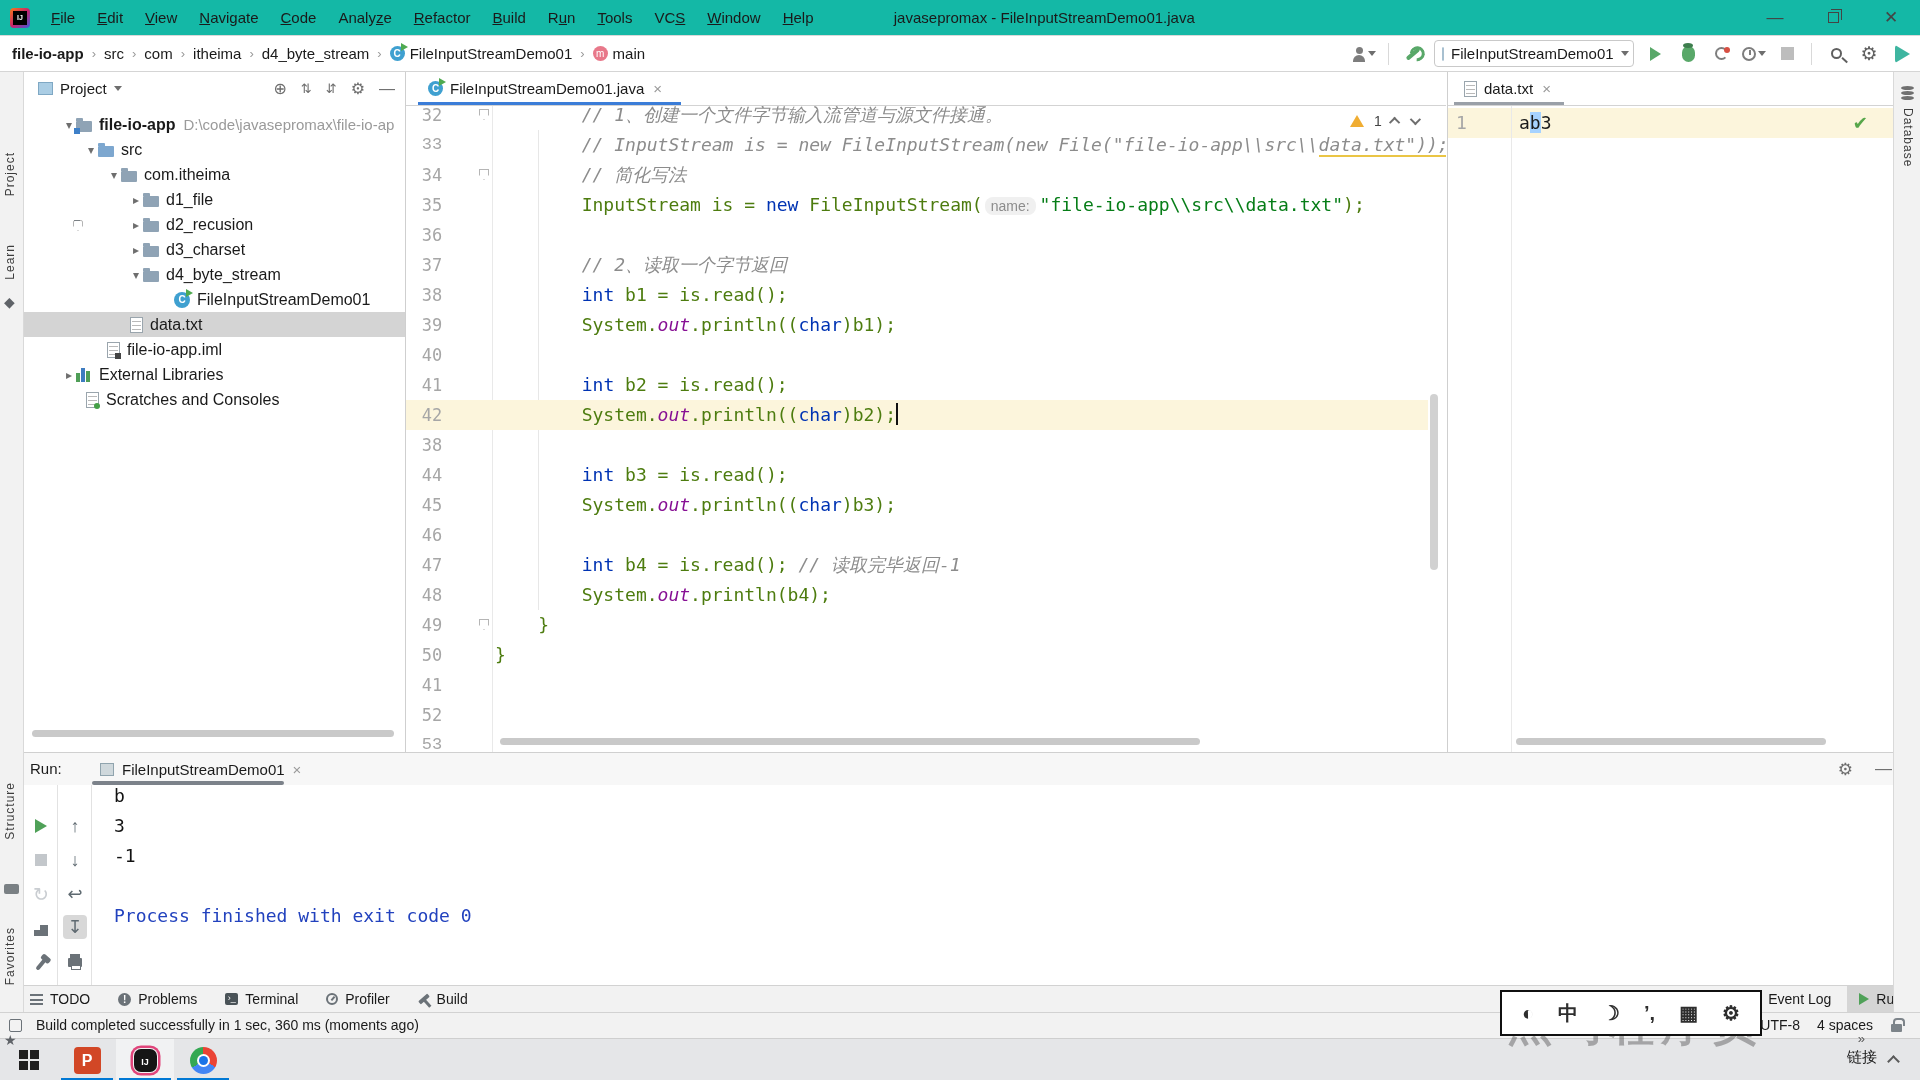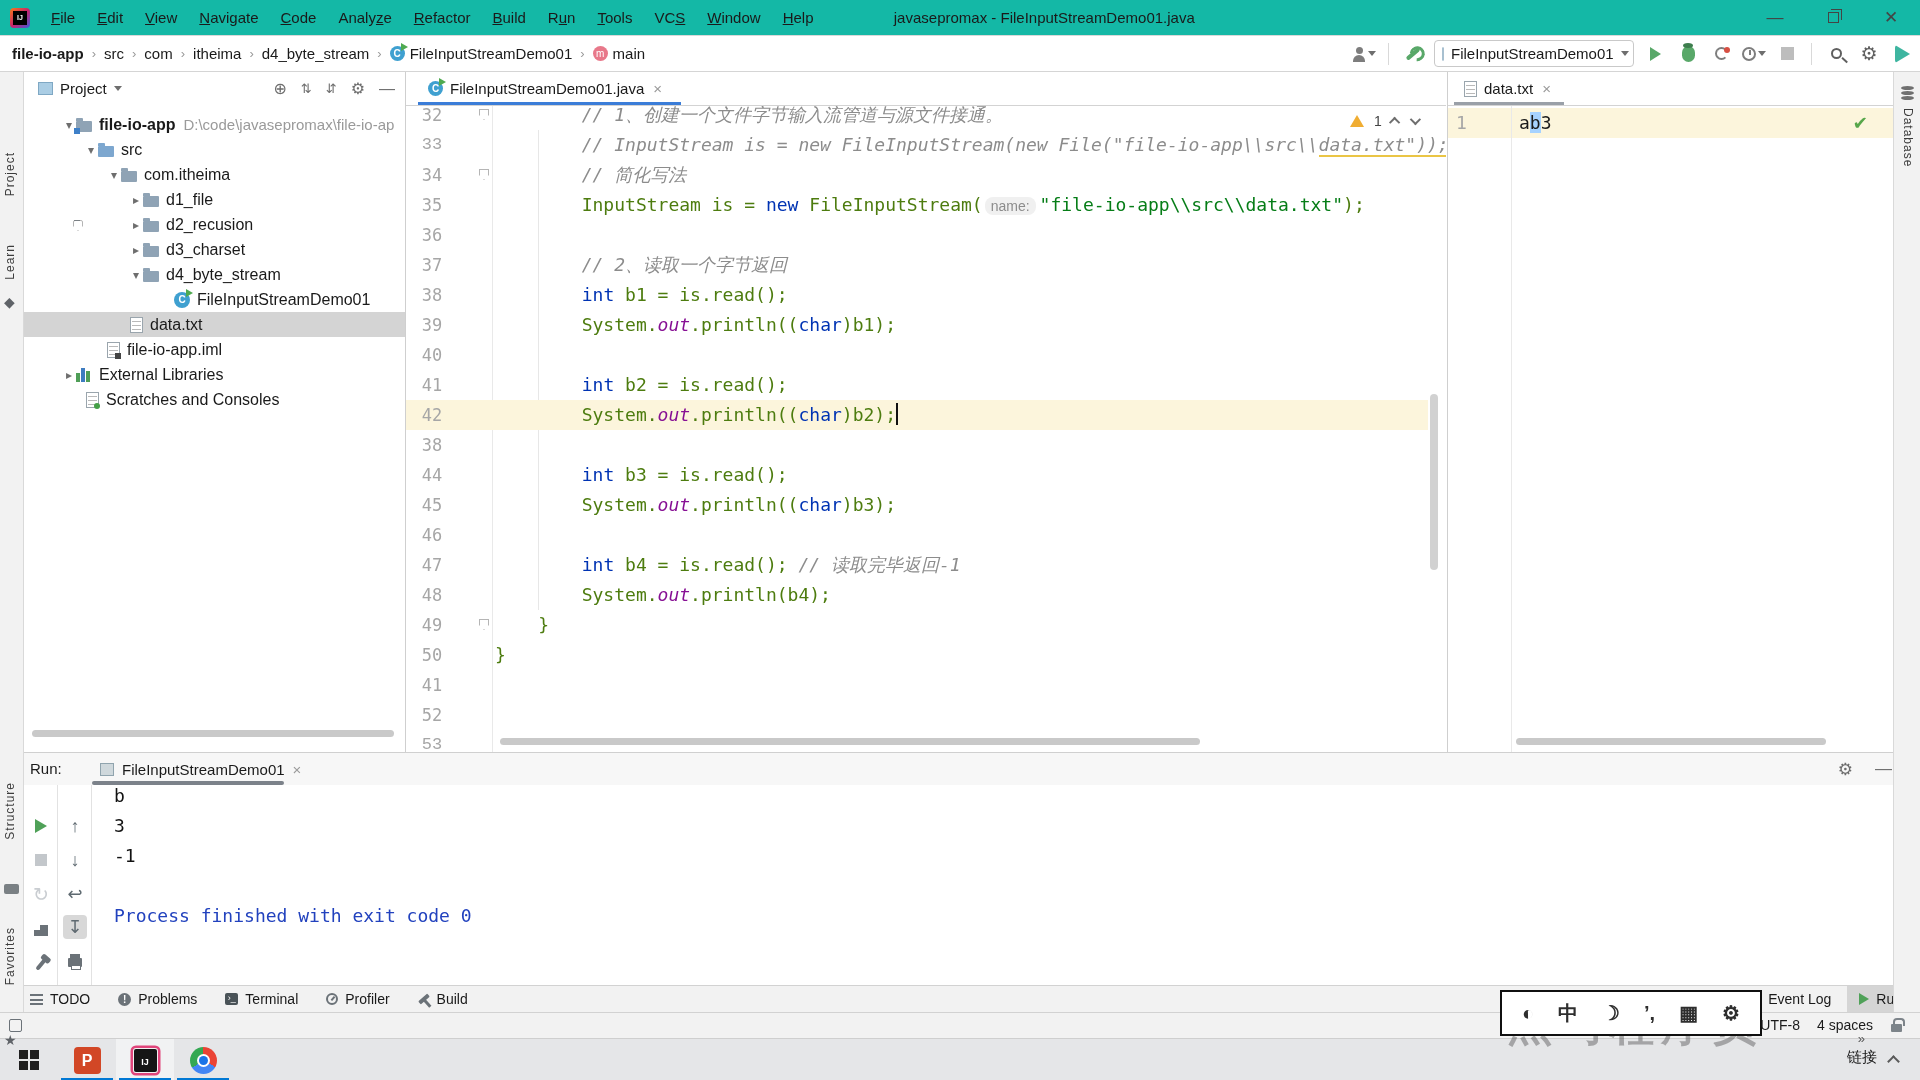--- a/index.html
+++ b/index.html
@@ -173,21 +173,21 @@
   .lock-ic::before{content:"";position:absolute;left:1.5px;top:-6px;width:8px;height:6px;border:2px solid #7d848a;border-bottom:0;border-radius:4px 4px 0 0}
 
   
   #taskbar{position:absolute;left:0;top:1038px;width:1920px;height:42px;background:#e5e6e8;border-top:1px solid #cfcfcf}
   .tb-btn{position:absolute;top:0;width:58px;height:42px;display:flex;align-items:center;justify-content:center}
   .tb-btn.active{background:#f1f2f3}
   .tb-under{position:absolute;bottom:0;height:3px;width:52px;background:#0078d4}
   .win-logo{width:20px;height:20px;display:grid;grid-template-columns:9px 9px;grid-template-rows:9px 9px;gap:2px}
   .win-logo i{background:#1f1f1f}
   .ppt-ic{width:27px;height:27px;border-radius:4px;background:#d24726;color:#fff;font-weight:bold;font-size:16px;text-align:center;line-height:27px}
-  .idea-ic{width:27px;height:27px;border-radius:4px;background:#151515;color:#fff;font-weight:bold;font-size:9px;text-align:center;line-height:27px;border:2px solid transparent;background-clip:padding-box;box-shadow:0 0 0 1.5px #e0457b}
+  .idea-ic{width:27px;height:27px;border-radius:9px;background:#151515;color:#fff;font-weight:bold;font-size:9px;text-align:center;line-height:27px;border:2px solid transparent;background-clip:padding-box;box-shadow:0 0 0 1.5px #e0457b}
   .chrome-ic{width:27px;height:27px;border-radius:50%;background:conic-gradient(#ea4335 0 33%,#4285f4 33% 66%,#34a853 66% 100%);position:relative}
   .chrome-ic::before{content:"";position:absolute;left:7px;top:7px;width:13px;height:13px;border-radius:50%;background:#fff}
   .chrome-ic::after{content:"";position:absolute;left:9px;top:9px;width:9px;height:9px;border-radius:50%;background:#1a73e8}
   #tb-links{position:absolute;right:43px;top:9px;font-size:15px;color:#1a1a1a}
   #tb-more{position:absolute;right:55px;top:-8px;font-size:13px;color:#5a5a5a}
   #tb-chev{position:absolute;right:22px;top:18px;width:9px;height:9px;border-left:2px solid #5a5a5a;border-top:2px solid #5a5a5a;transform:rotate(45deg)}
 
   
   #watermark{position:absolute;left:1508px;top:996px;z-index:6;font-size:44px;font-weight:bold;letter-spacing:7px;color:rgba(75,75,75,.42);pointer-events:none;white-space:nowrap}
   #ime-bar{position:absolute;left:1500px;top:990px;width:262px;height:46px;background:#fff;border:2px solid #101010;z-index:8;display:flex;align-items:center;justify-content:space-around;padding:0 8px}
@@ -553,20 +553,21 @@
       </span>
       <span id="run-toolbtn">
         <span class="play-sm" style="border-left-width:10px;border-top-width:6px;border-bottom-width:6px"></span>
         <span>Run</span>
       </span>
     </div>
   </div>
 
   <div id="statusbar">
     <span id="sb-icon"></span>
+    <span id="sb-msg">Build completed successfully in 1 sec, 360 ms (moments ago)</span>
     <span class="sb-right" style="right:120px">UTF-8</span>
     <span class="sb-right" style="right:47px">4 spaces</span>
     <span class="lock-ic" style="right:18px;top:11px"></span>
   </div>
 
   <div id="watermark">黑马程序员</div>
   <div id="ime-bar">
     <span>◐</span>
     <span>中</span>
     <span>☽</span>

